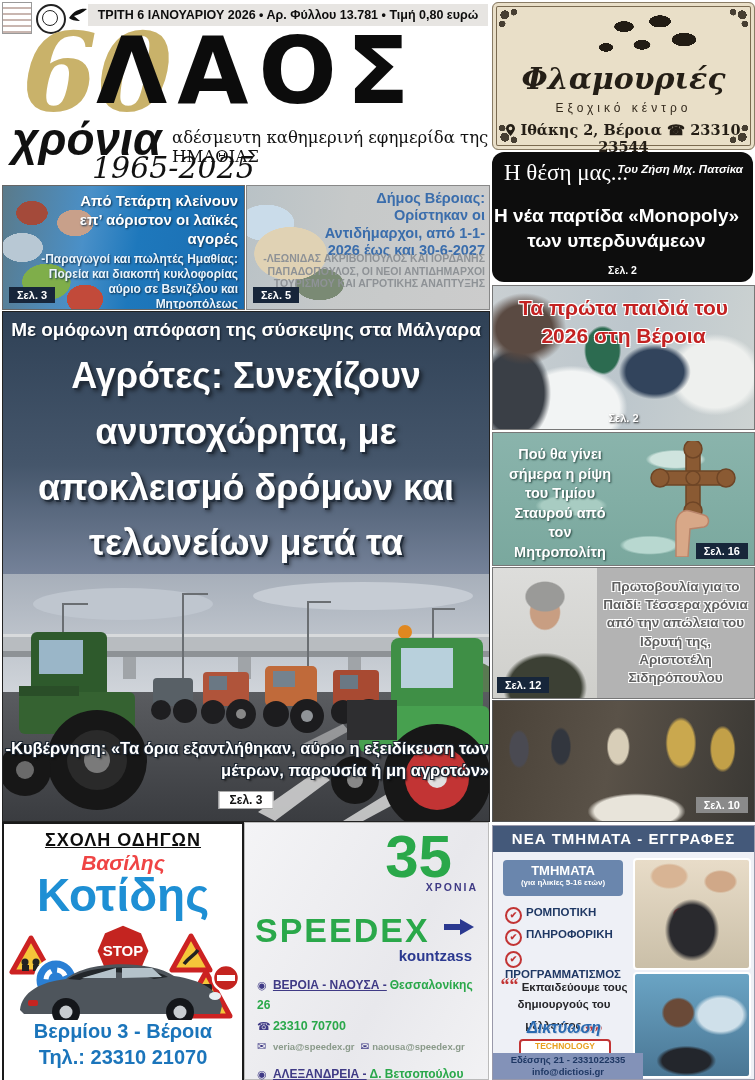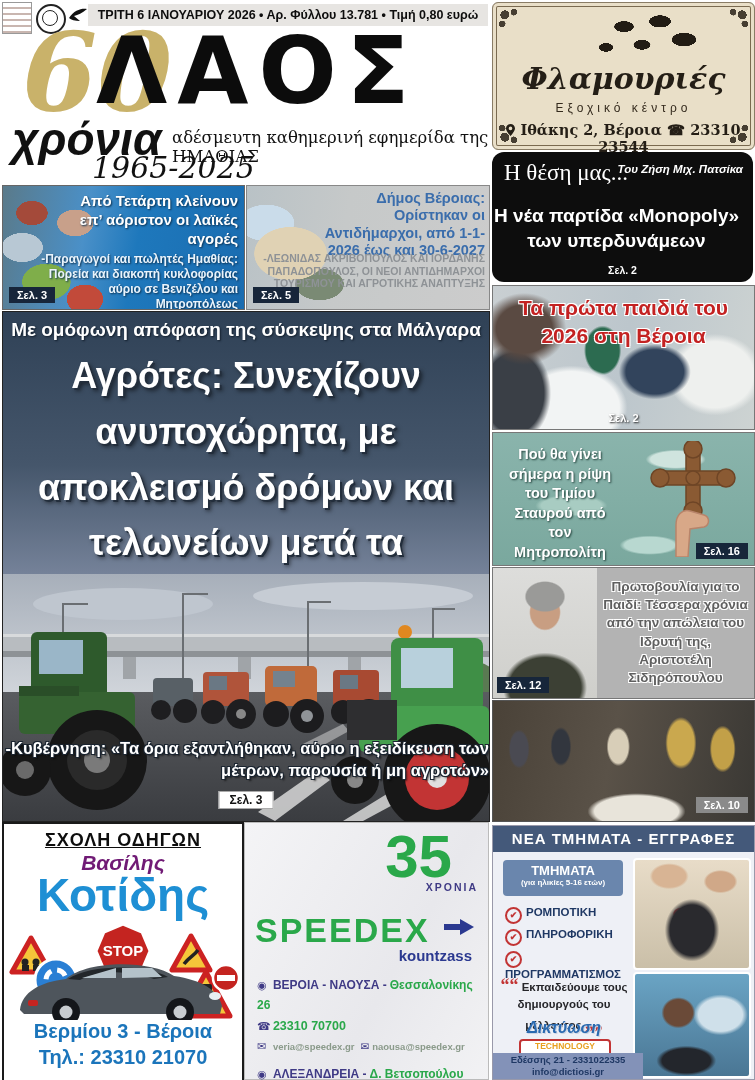--- a/index.html
+++ b/index.html
@@ -132,33 +132,33 @@
       radial-gradient(16px 30px at 26% 38%,#32363e 0 55%,transparent 65%),
       linear-gradient(100deg,#4a4238 0%,#5a5248 45%,#3a3834 100%);}
   .naousa .t{left:6px;bottom:14px;width:230px;color:#e4e4e4;font-weight:bold;font-size:15.5px;
     line-height:1.25;text-shadow:1px 1px 0 #222,2px 2px 3px rgba(0,0,0,.8);}
   .naousa .p{right:6px;bottom:8px;background:#8a8a8a;color:#fff;}
 
   
   .kotidis{left:2px;top:822px;width:238px;height:256px;background:#fff;border:2px solid #1a1a1a;}
   .kot-school{left:0;top:6px;width:100%;text-align:center;font-weight:bold;font-size:18px;color:#0d0d0d;
     text-decoration:underline;letter-spacing:1px;}
-  .kot-first{left:0;top:27px;width:100%;text-align:center;font-style:italic;font-weight:bold;font-size:21px;color:#701a75;}
+  .kot-first{left:0;top:27px;width:100%;text-align:center;font-style:italic;font-weight:bold;font-size:21px;color:#ef4444;}
   .kot-last{left:0;top:44px;width:100%;text-align:center;font-weight:bold;font-size:46px;color:#1e8fd4;}
   .kot-addr{left:0;top:196px;width:100%;text-align:center;font-weight:bold;font-size:20px;color:#1b75bb;}
   .kot-tel{left:0;top:222px;width:100%;text-align:center;font-weight:bold;font-size:20px;color:#1b75bb;}
 
   .speedex{left:244px;top:822px;width:243px;height:256px;background:linear-gradient(120deg,#f4f4f6,#e8e8ec 60%,#f2f2f4);border:1px solid #bbb;}
   .sp-35{right:36px;top:4px;font-weight:bold;font-size:60px;color:#2aa84a;line-height:1;}
   .sp-xronia{right:10px;top:58px;font-weight:bold;font-size:10.5px;color:#3f3a85;letter-spacing:2px;}
   .sp-brand{left:10px;top:88px;font-weight:bold;font-size:34px;color:#2aa84a;letter-spacing:2px;}
   .sp-arrow{right:14px;top:96px;}
   .sp-sub{right:16px;top:124px;font-weight:bold;font-size:15px;color:#2b3990;}
   .sp-rows{left:12px;top:152px;width:222px;font-size:10.5px;line-height:1.7;}
-  .sp-rows .city{color:#3f3a85;font-weight:bold;font-size:12px;}
+  .sp-rows .city{color:#3f3a85;font-weight:bold;font-size:12px;text-decoration:underline;}
   .sp-rows .street{color:#2aa84a;font-weight:bold;font-size:12px;}
   .sp-rows .phone{color:#2aa84a;font-weight:bold;font-size:12.5px;}
   .sp-rows .mail{color:#8a9a8a;font-weight:bold;font-size:9.5px;}
   .sp-ic{display:inline-block;width:13px;color:#3f3a85;font-size:11px;}
 
   .robotics{left:492px;top:825px;width:261px;height:253px;background:#eef0f6;border:1px solid #99a;overflow:hidden;}
   .rb-header{left:0;top:0;width:100%;height:26px;background:#44597a;color:#fff;font-weight:bold;
     font-size:15px;text-align:center;line-height:26px;letter-spacing:1px;}
   .rb-badge{left:10px;top:34px;width:120px;height:36px;background:#6a86ad;border-radius:4px;color:#fff;text-align:center;}
   .rb-badge .bt{font-weight:bold;font-size:13px;margin-top:3px;}

